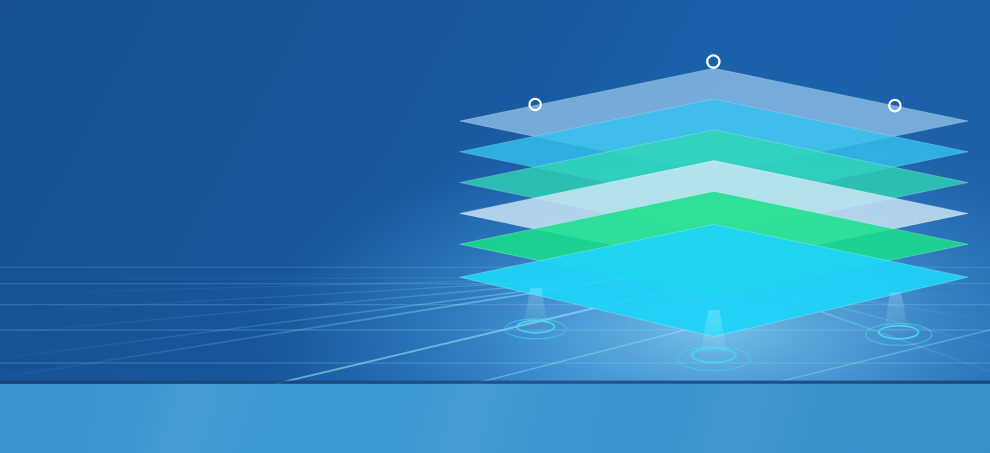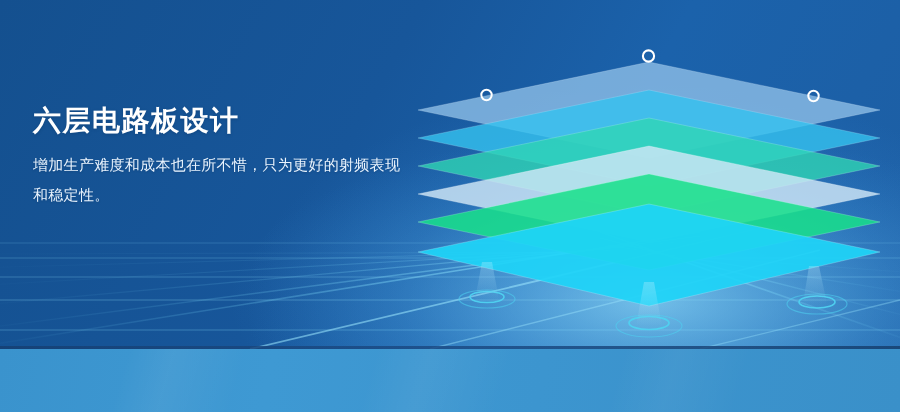--- a/index.html
+++ b/index.html
@@ -193,18 +193,14 @@
       <g>
         <line x1="813.5" y1="100" x2="813.5" y2="303" stroke="url(#gStem)" stroke-width="2.2"></line>
         <circle cx="813.5" cy="96" r="5.2" fill="none" stroke="#ffffff" stroke-width="2"></circle>
       </g>
     </g>
   </svg>
 
   <div id="horizon-line"></div>
   <div id="bottom-band"></div>
 
-  <div id="text-block">
-    <div id="page-title">六层电路板设计</div>
-    <div id="page-subtitle">增加生产难度和成本也在所不惜，只为更好的射频表现和稳定性。</div>
-  </div>
 
 </div>
 
 </body></html>

